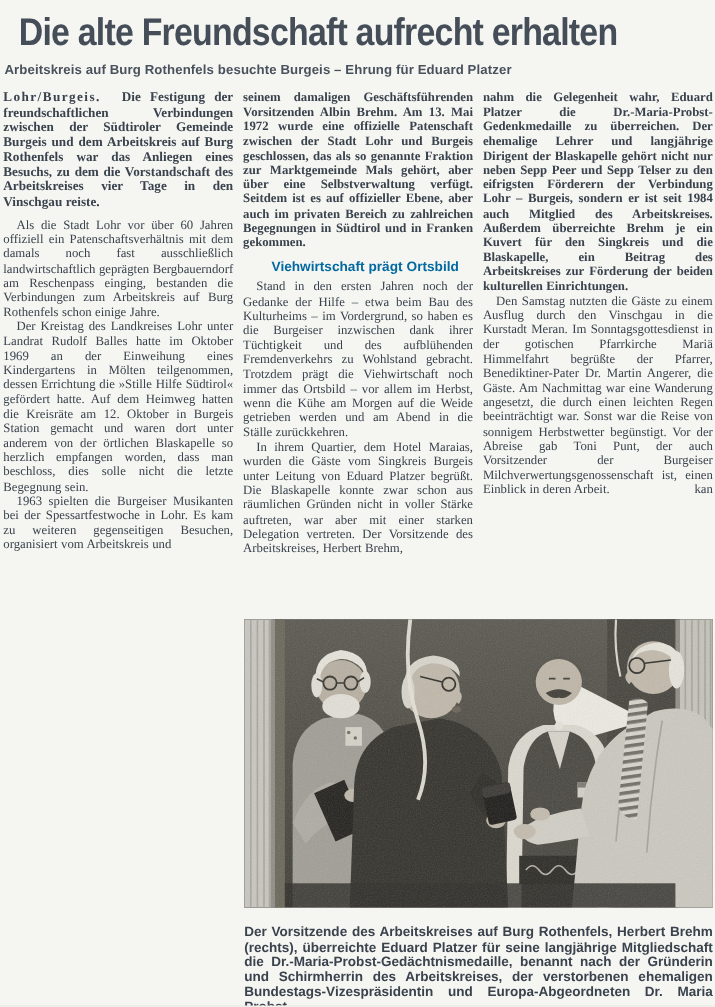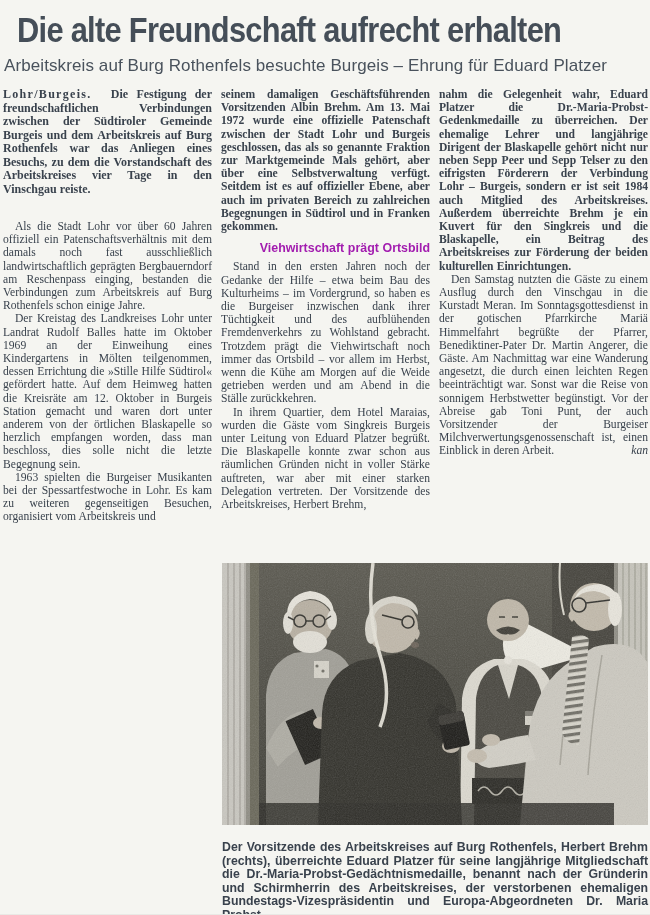--- a/index.html
+++ b/index.html
@@ -3,34 +3,34 @@
 <meta charset="utf-8">
 <style>
   html,body{margin:0;padding:0;}
   body{width:650px;height:915px;background:#e9e9e5;font-family:"Liberation Serif",serif;}
   .page{position:relative;width:650px;height:914px;background:#f5f5f1;color:#39424d;overflow:hidden;box-sizing:border-box;padding:10px 2px 0 3px;}
 
   
   .headline{font-family:"Liberation Sans",sans-serif;font-weight:bold;font-size:35px;
     letter-spacing:-0.8px;color:#454e58;margin:2px 0 0 14px;white-space:nowrap;
     display:inline-block;transform:scaleX(0.88);transform-origin:left center;line-height:1.0;}
-  .subtitle{font-family:"Liberation Sans",sans-serif;font-weight:normal;font-size:17px;
+  .subtitle{font-family:"Liberation Sans",sans-serif;font-weight:bold;font-size:12px;
     color:#49525c;margin:9px 0 0 1px;white-space:nowrap;letter-spacing:0.1px;}
 
   
   .columns{display:flex;gap:9px;margin:12px 0 0 0;}
   .col{flex:1 1 0;min-width:0;font-size:11.6px;line-height:13.2px;text-align:justify;
     hyphens:auto;-webkit-hyphens:auto;word-spacing:0.2px;color:#39424d;}
   .col p{margin:0;text-indent:12px;}
-  .col p.lead{font-weight:bold;text-indent:0;font-size:12px;line-height:13.5px;margin-bottom:24px;}
+  .col p.lead{font-weight:bold;text-indent:0;font-size:12px;line-height:13.5px;margin-bottom:8px;}
   .col p.cont{text-indent:0;font-weight:bold;}
   .dateline{letter-spacing:1.3px;}
   .subhead{font-family:"Liberation Sans",sans-serif;font-weight:bold;font-size:12.4px;
-    margin:9px 0 5px 13px;text-align:right;color:#a21caf;}
-  .signoff{float:right;font-style:italic;padding-left:8px;}
+    margin:9px 0 5px 13px;text-align:center;color:#0369a1;}
+  .signoff{float:right;padding-left:8px;}
 
   
   .photo-block{position:absolute;left:222px;top:563px;width:426px;}
   figure{margin:0;}
   .photo-frame{display:block;background:#55534c;}
   figcaption{margin-top:16px;font-family:"Liberation Sans",sans-serif;font-weight:bold;
     font-size:12.3px;line-height:13.5px;text-align:justify;color:#39424d;hyphens:auto;-webkit-hyphens:auto;}
 </style>
 </head>
 <body>

